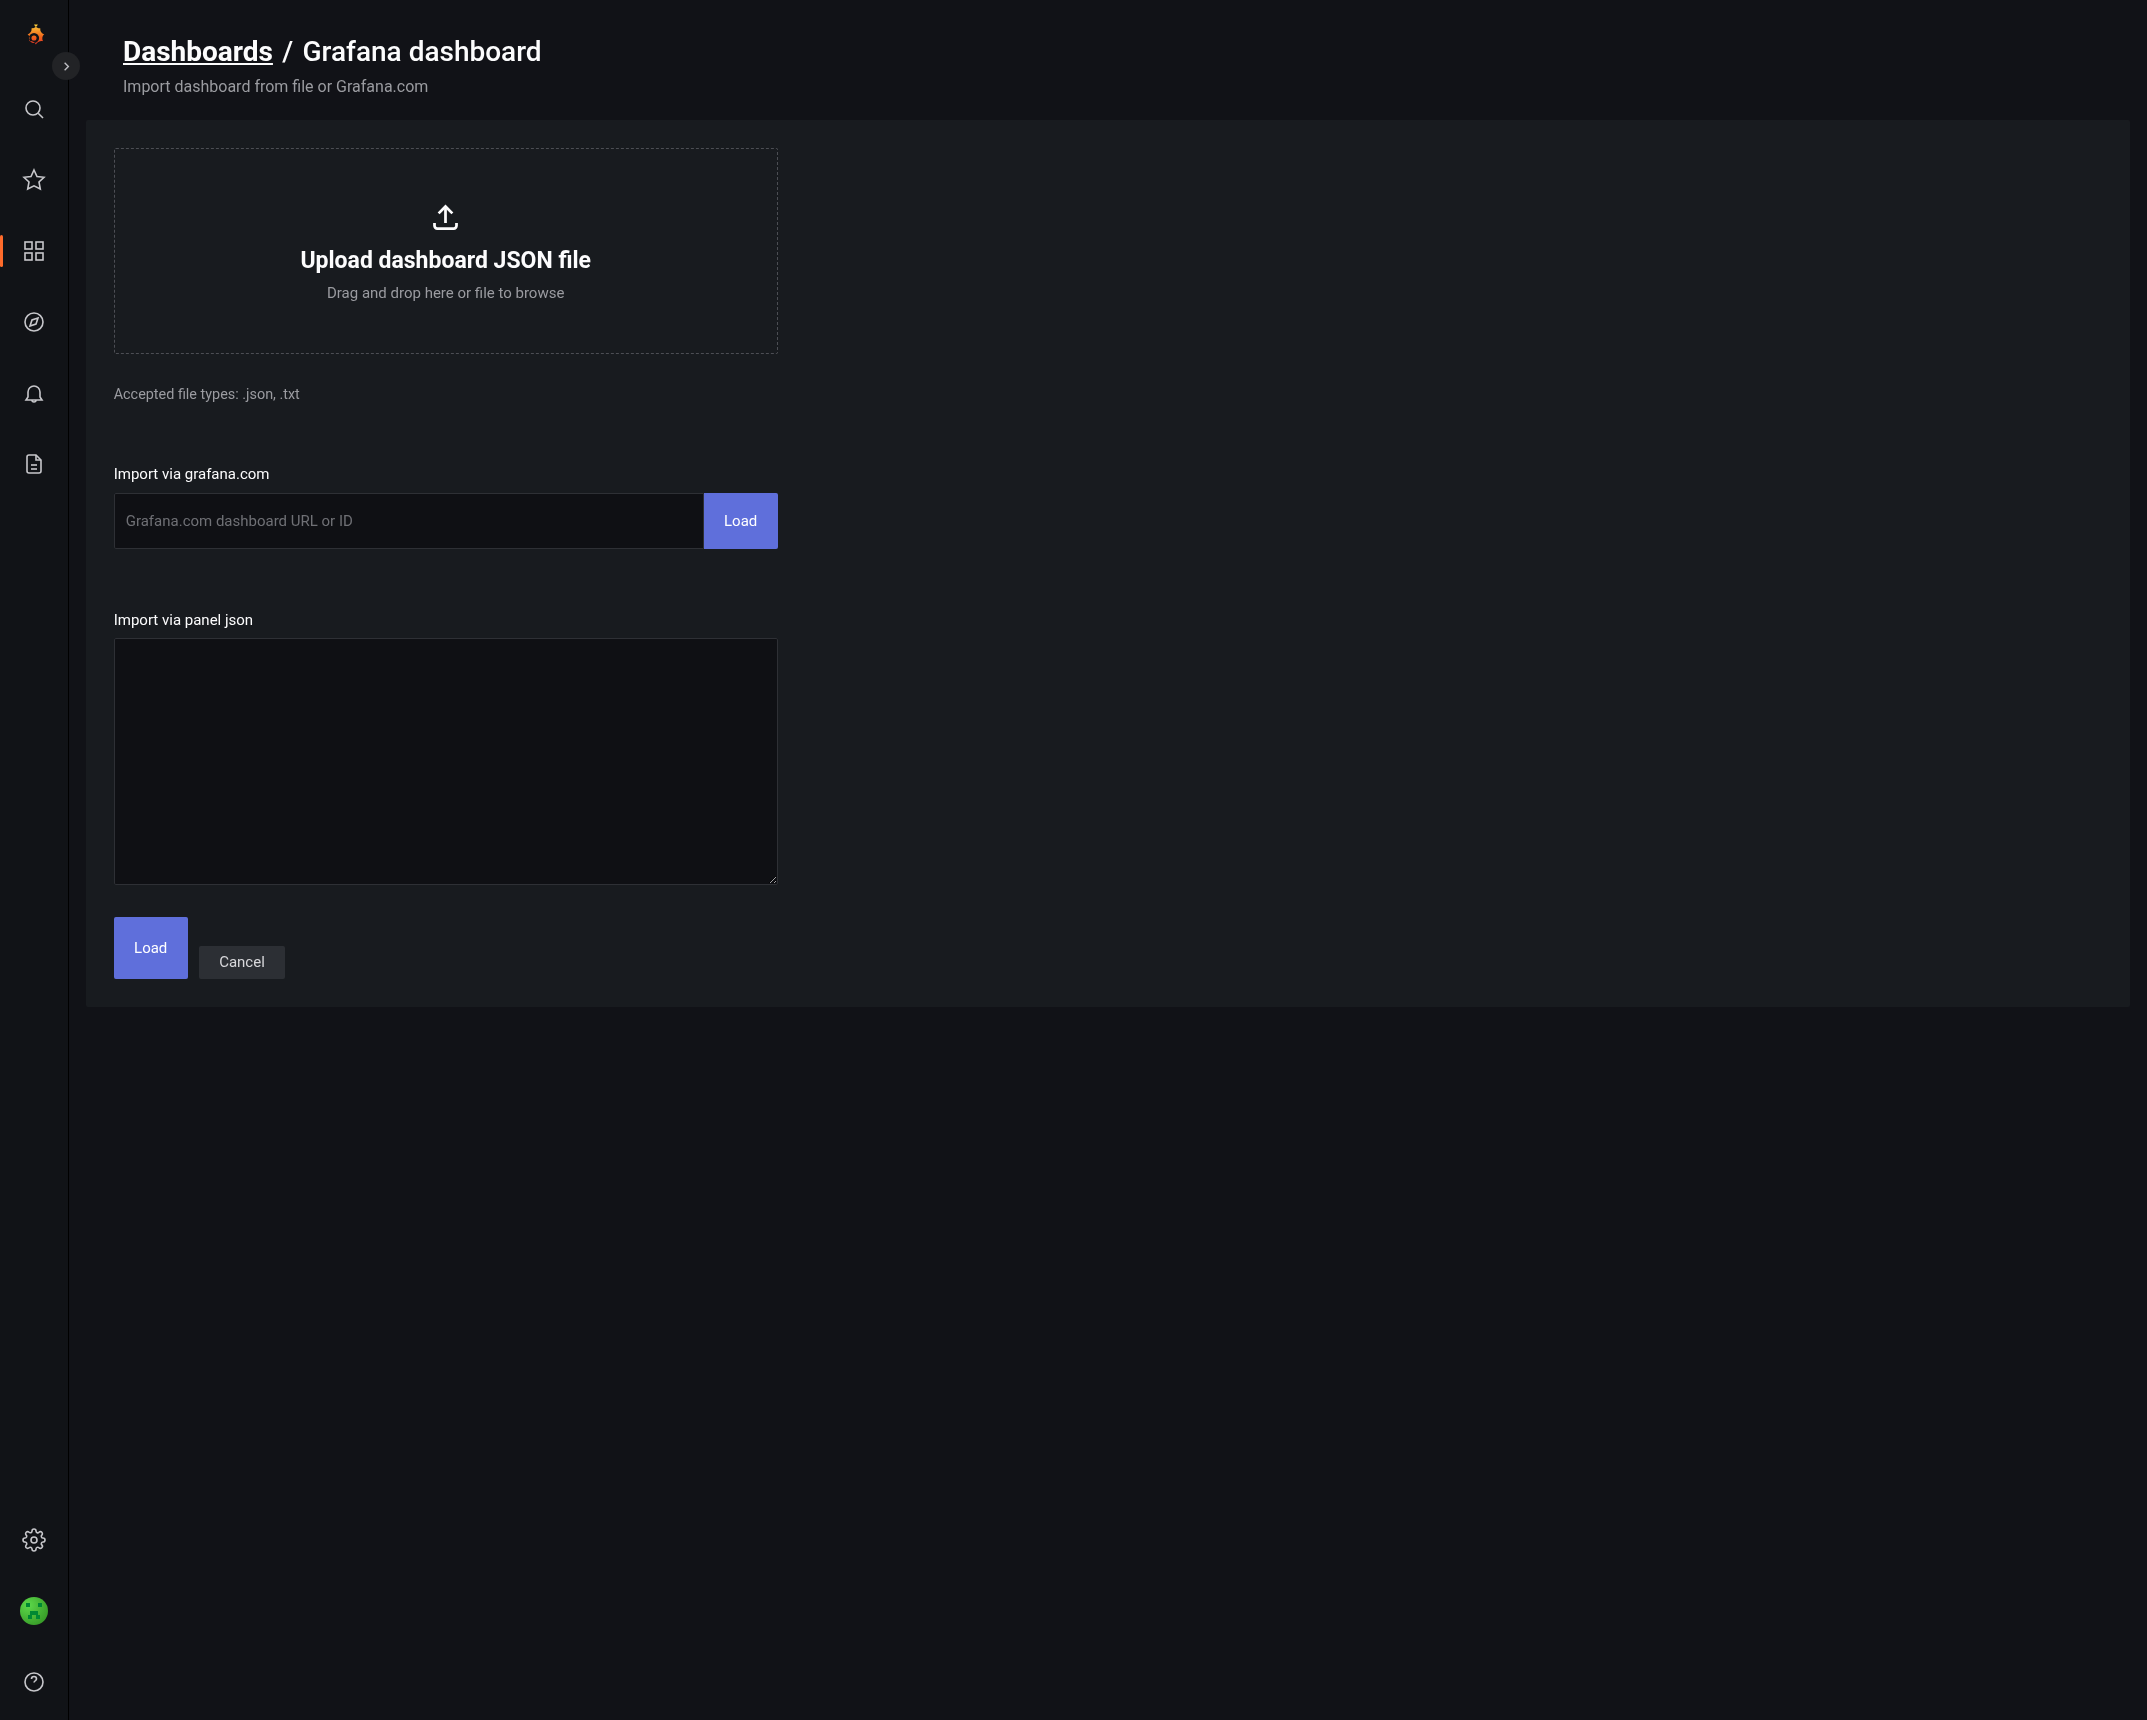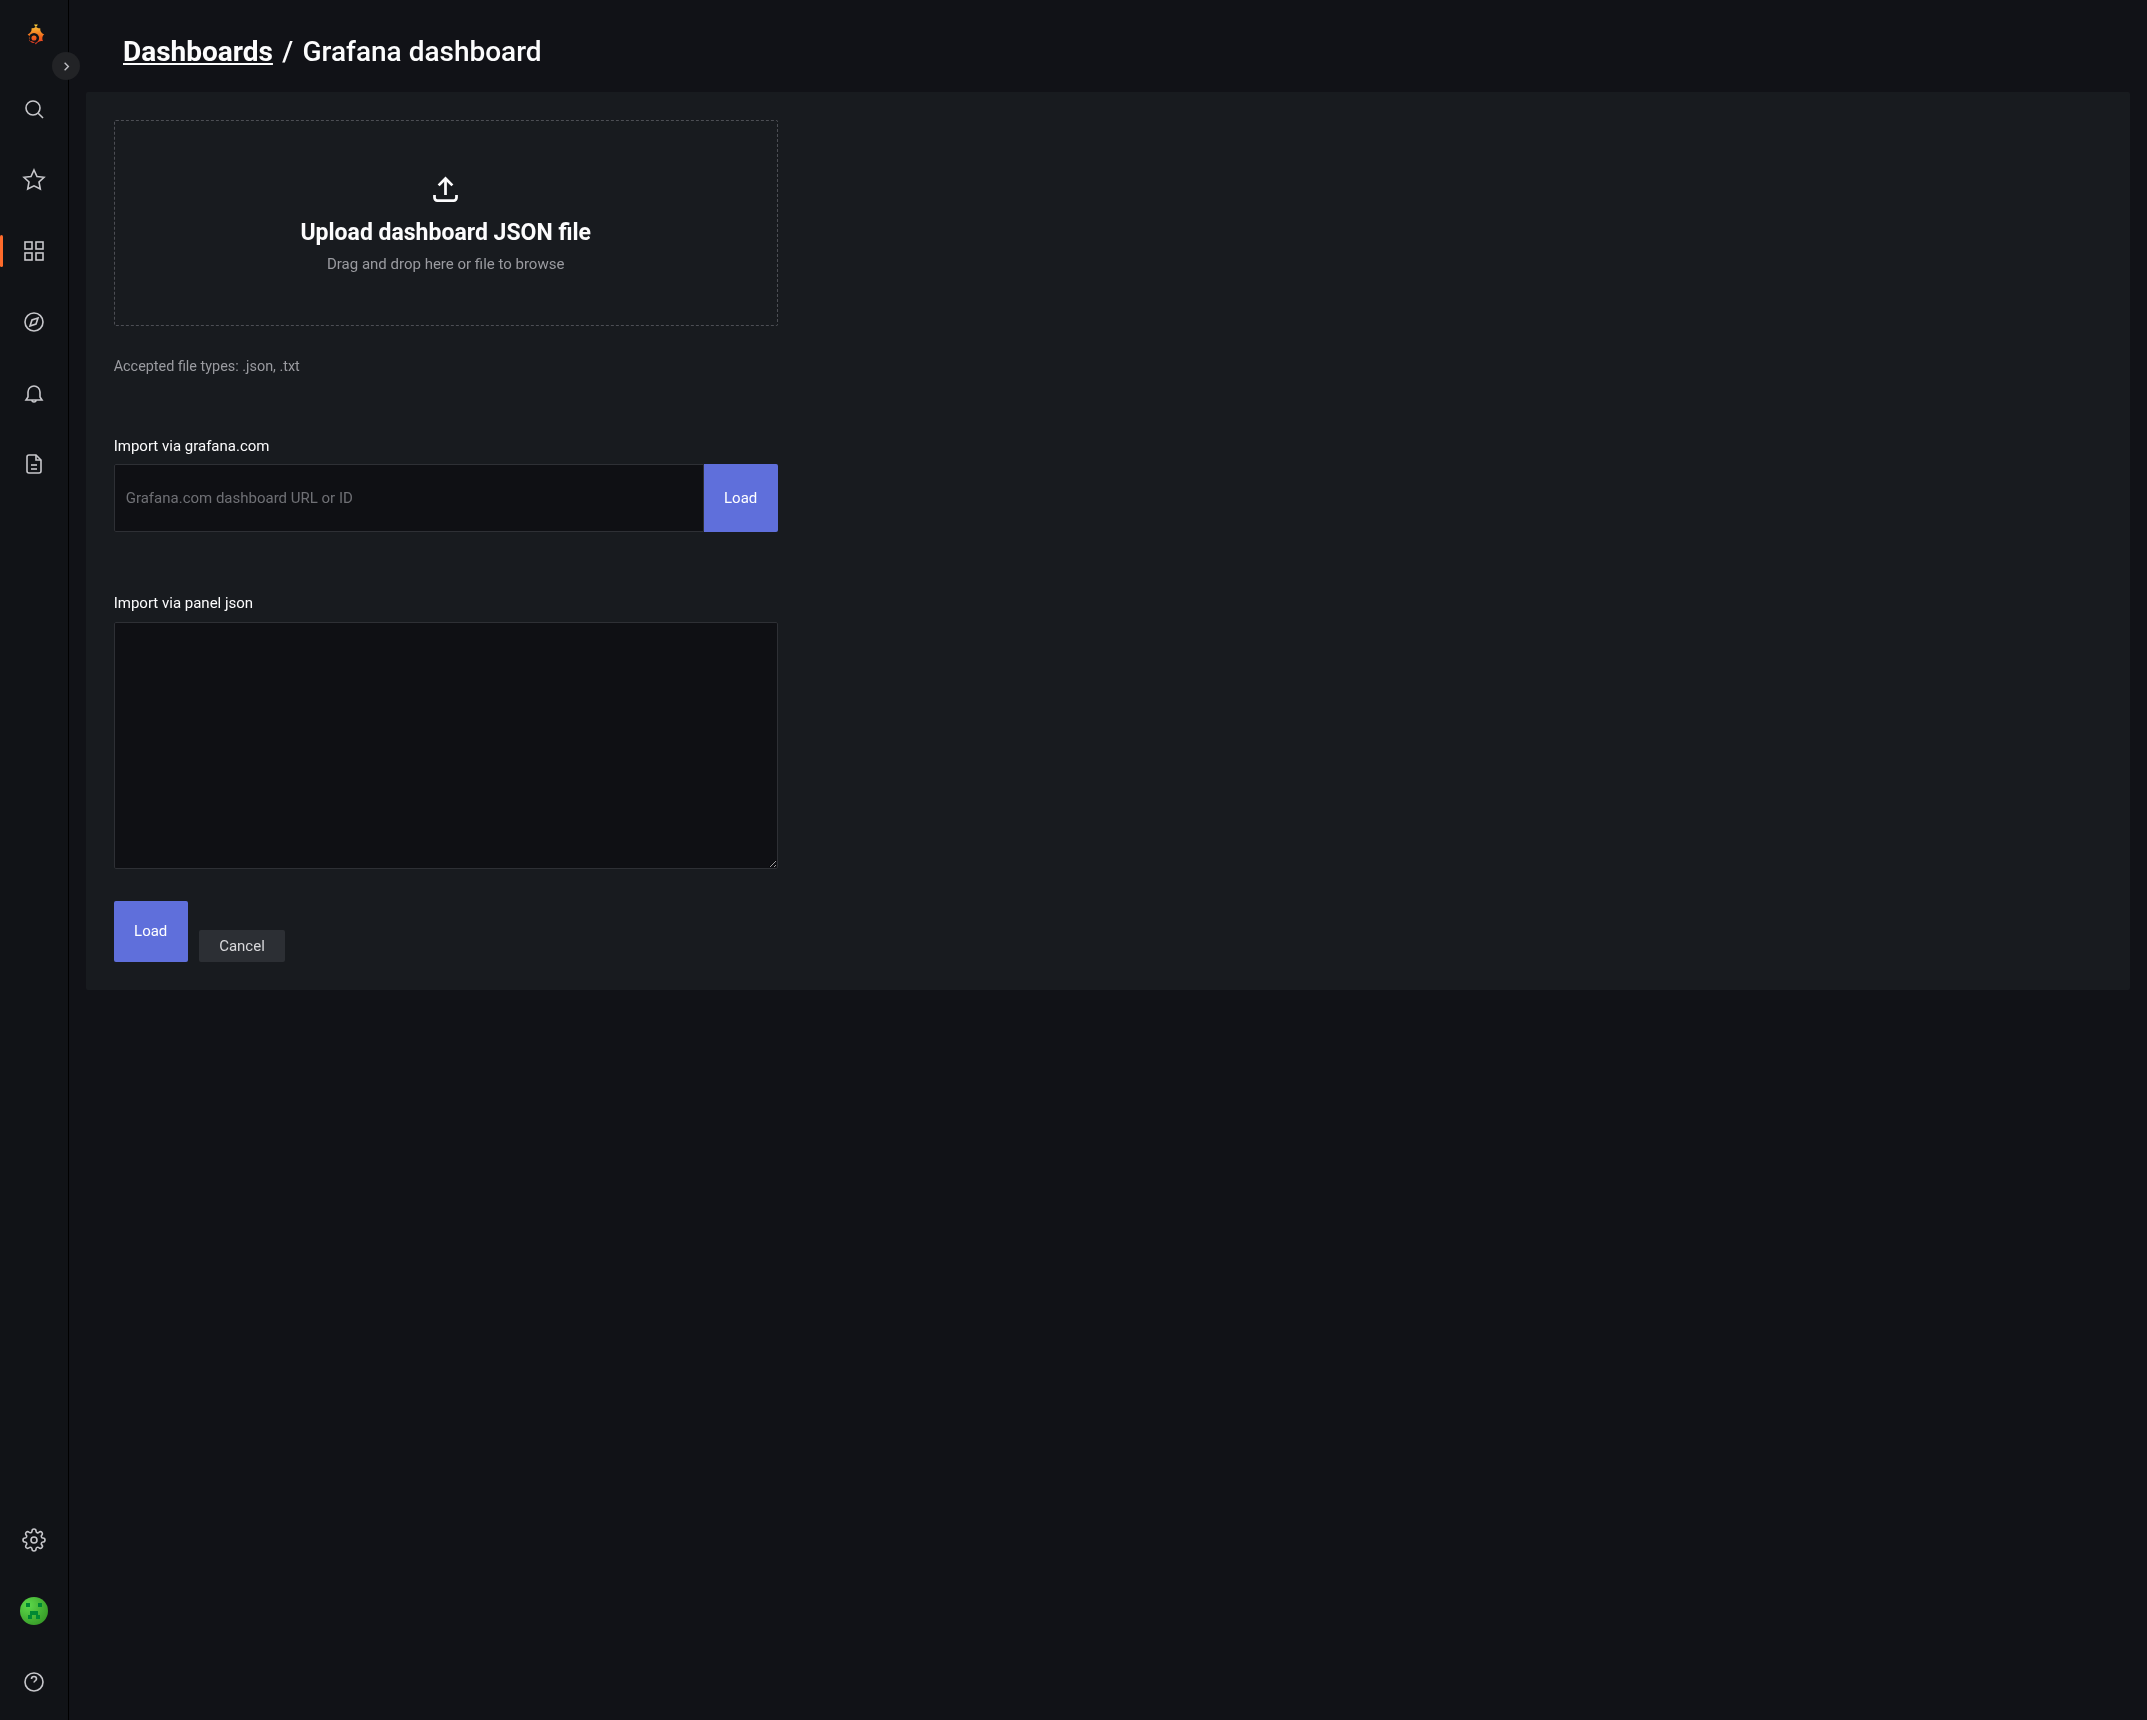--- a/index.html
+++ b/index.html
@@ -130,21 +130,21 @@
 
   .field-group { margin-top: 62px; }
   .field-label { font-size: 15px; color: var(--text-bright); margin-bottom: 9.3px; display: block; }
 
   .input-row { display: flex; }
   .text-input {
     flex: 1;
     background: var(--bg-input);
     border: 0.9px solid var(--border);
     color: var(--text-primary);
-    padding: 24px 11px;
+    padding: 18px 11px;
     font-size: 15px;
     border-radius: 1.9px 0 0 1.9px;
     outline: none;
   }
   .text-input::placeholder { color: #6f7075; }
   .textarea {
     width: 100%;
     min-height: 247px;
     background: var(--bg-input);
     border: 0.9px solid var(--border);
@@ -261,20 +261,21 @@
   </div>
 </nav>
 
 <main class="main">
   <header class="page-header">
     <div class="breadcrumb">
       <a>Dashboards</a>
       <span class="sep">/</span>
       <span>Grafana dashboard</span>
     </div>
+    <p class="subtitle">Import dashboard from file or Grafana.com</p>
   </header>
 
   <section class="panel">
     <div class="content-col">
 
       <div class="dropzone">
         <span class="up-icon">
           <svg viewBox="0 0 24 24" width="33" height="33" fill="none" stroke="currentColor" stroke-width="2">
               <path d="M4 16v2a2 2 0 0 0 2 2h12a2 2 0 0 0 2-2v-2"></path>
               <polyline points="7 9 12 4 17 9"></polyline>

